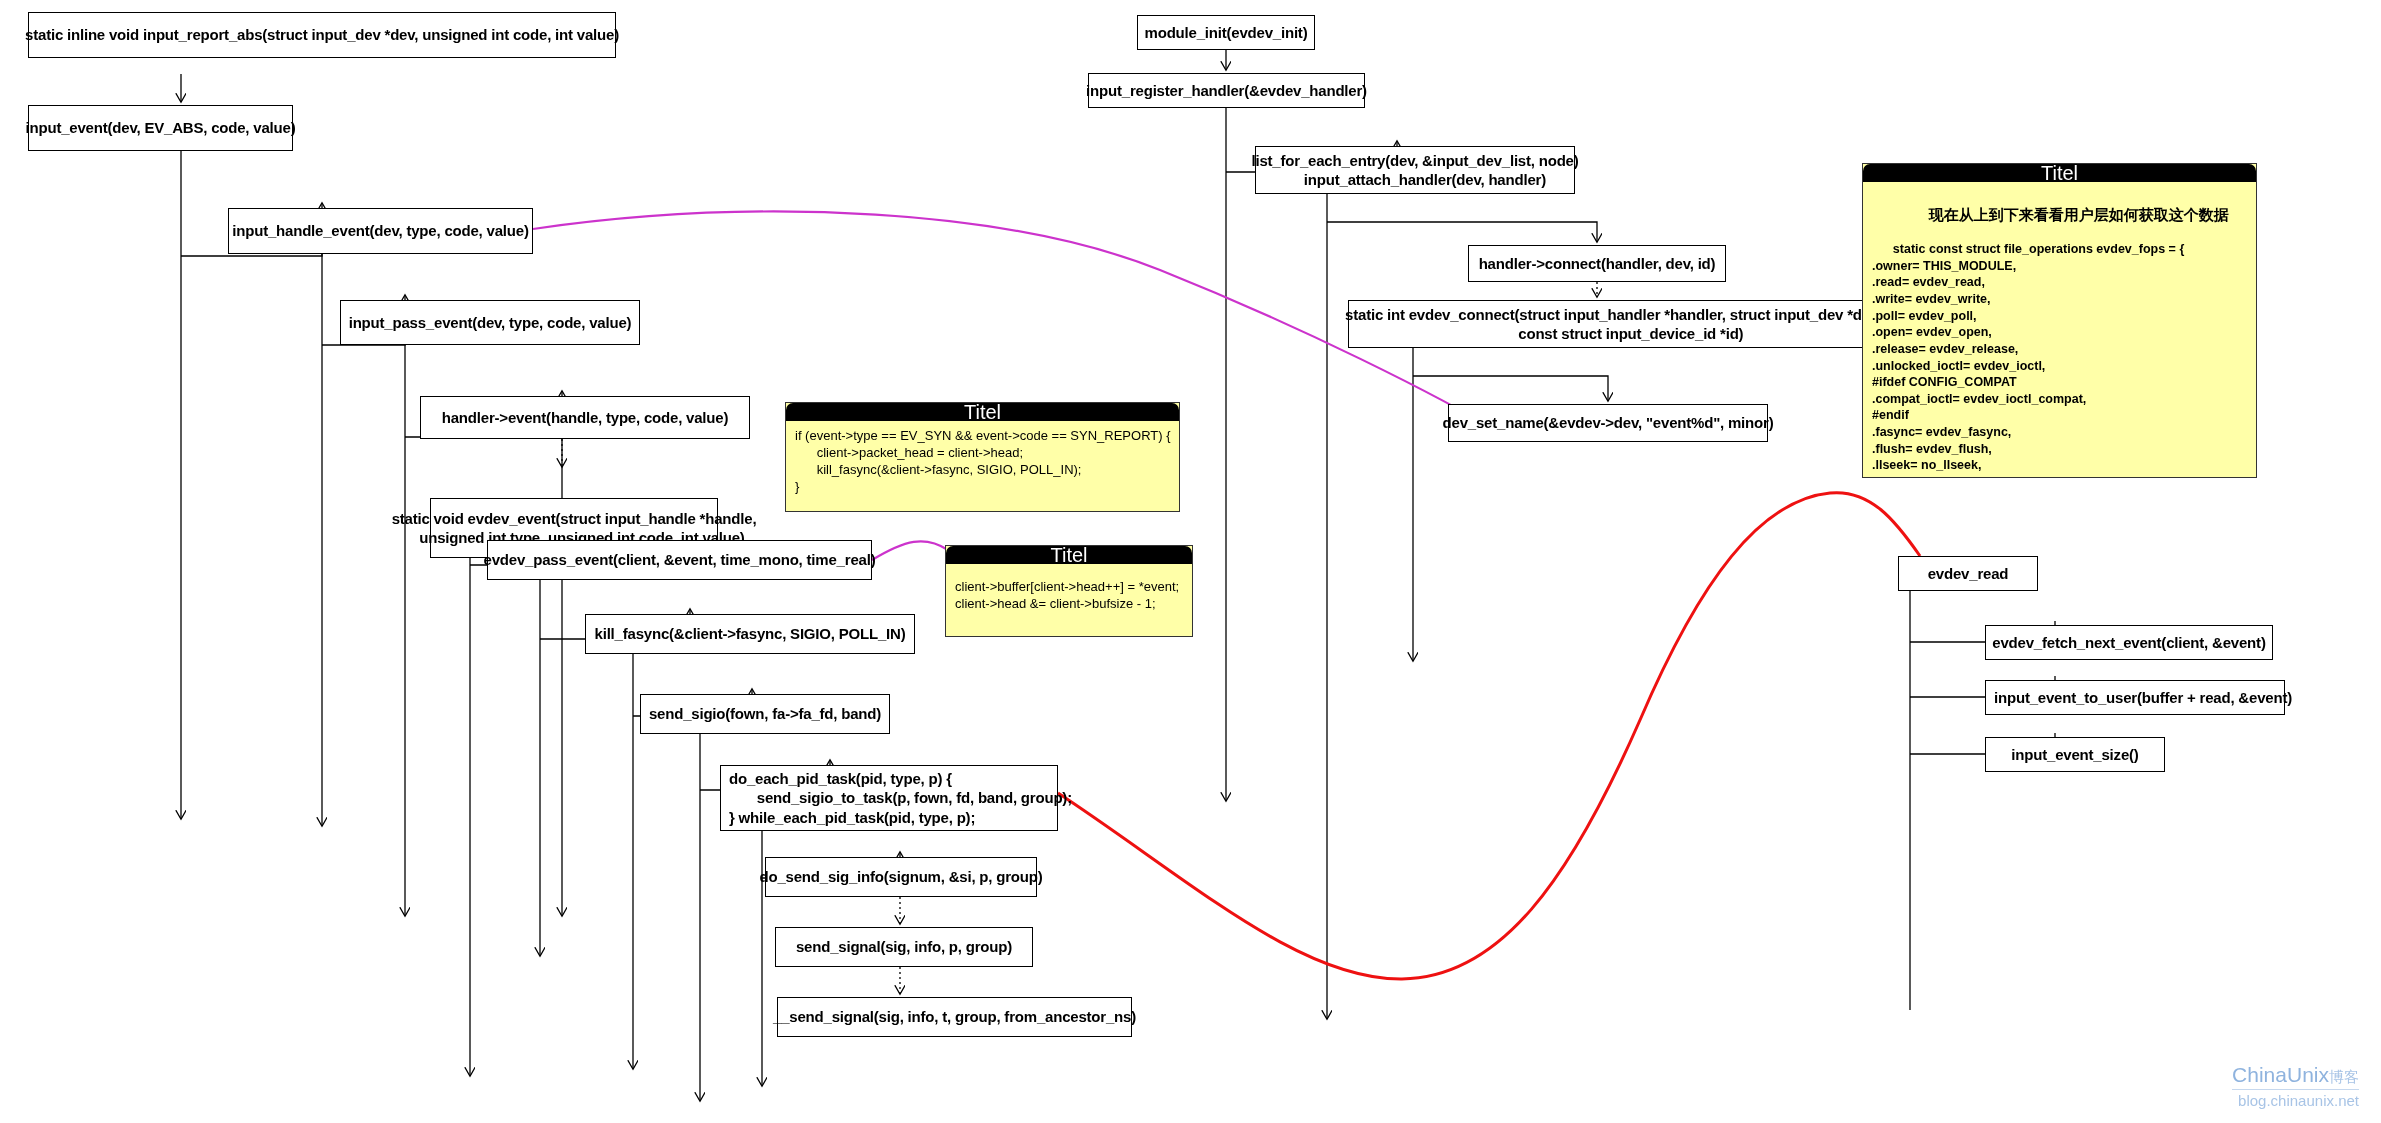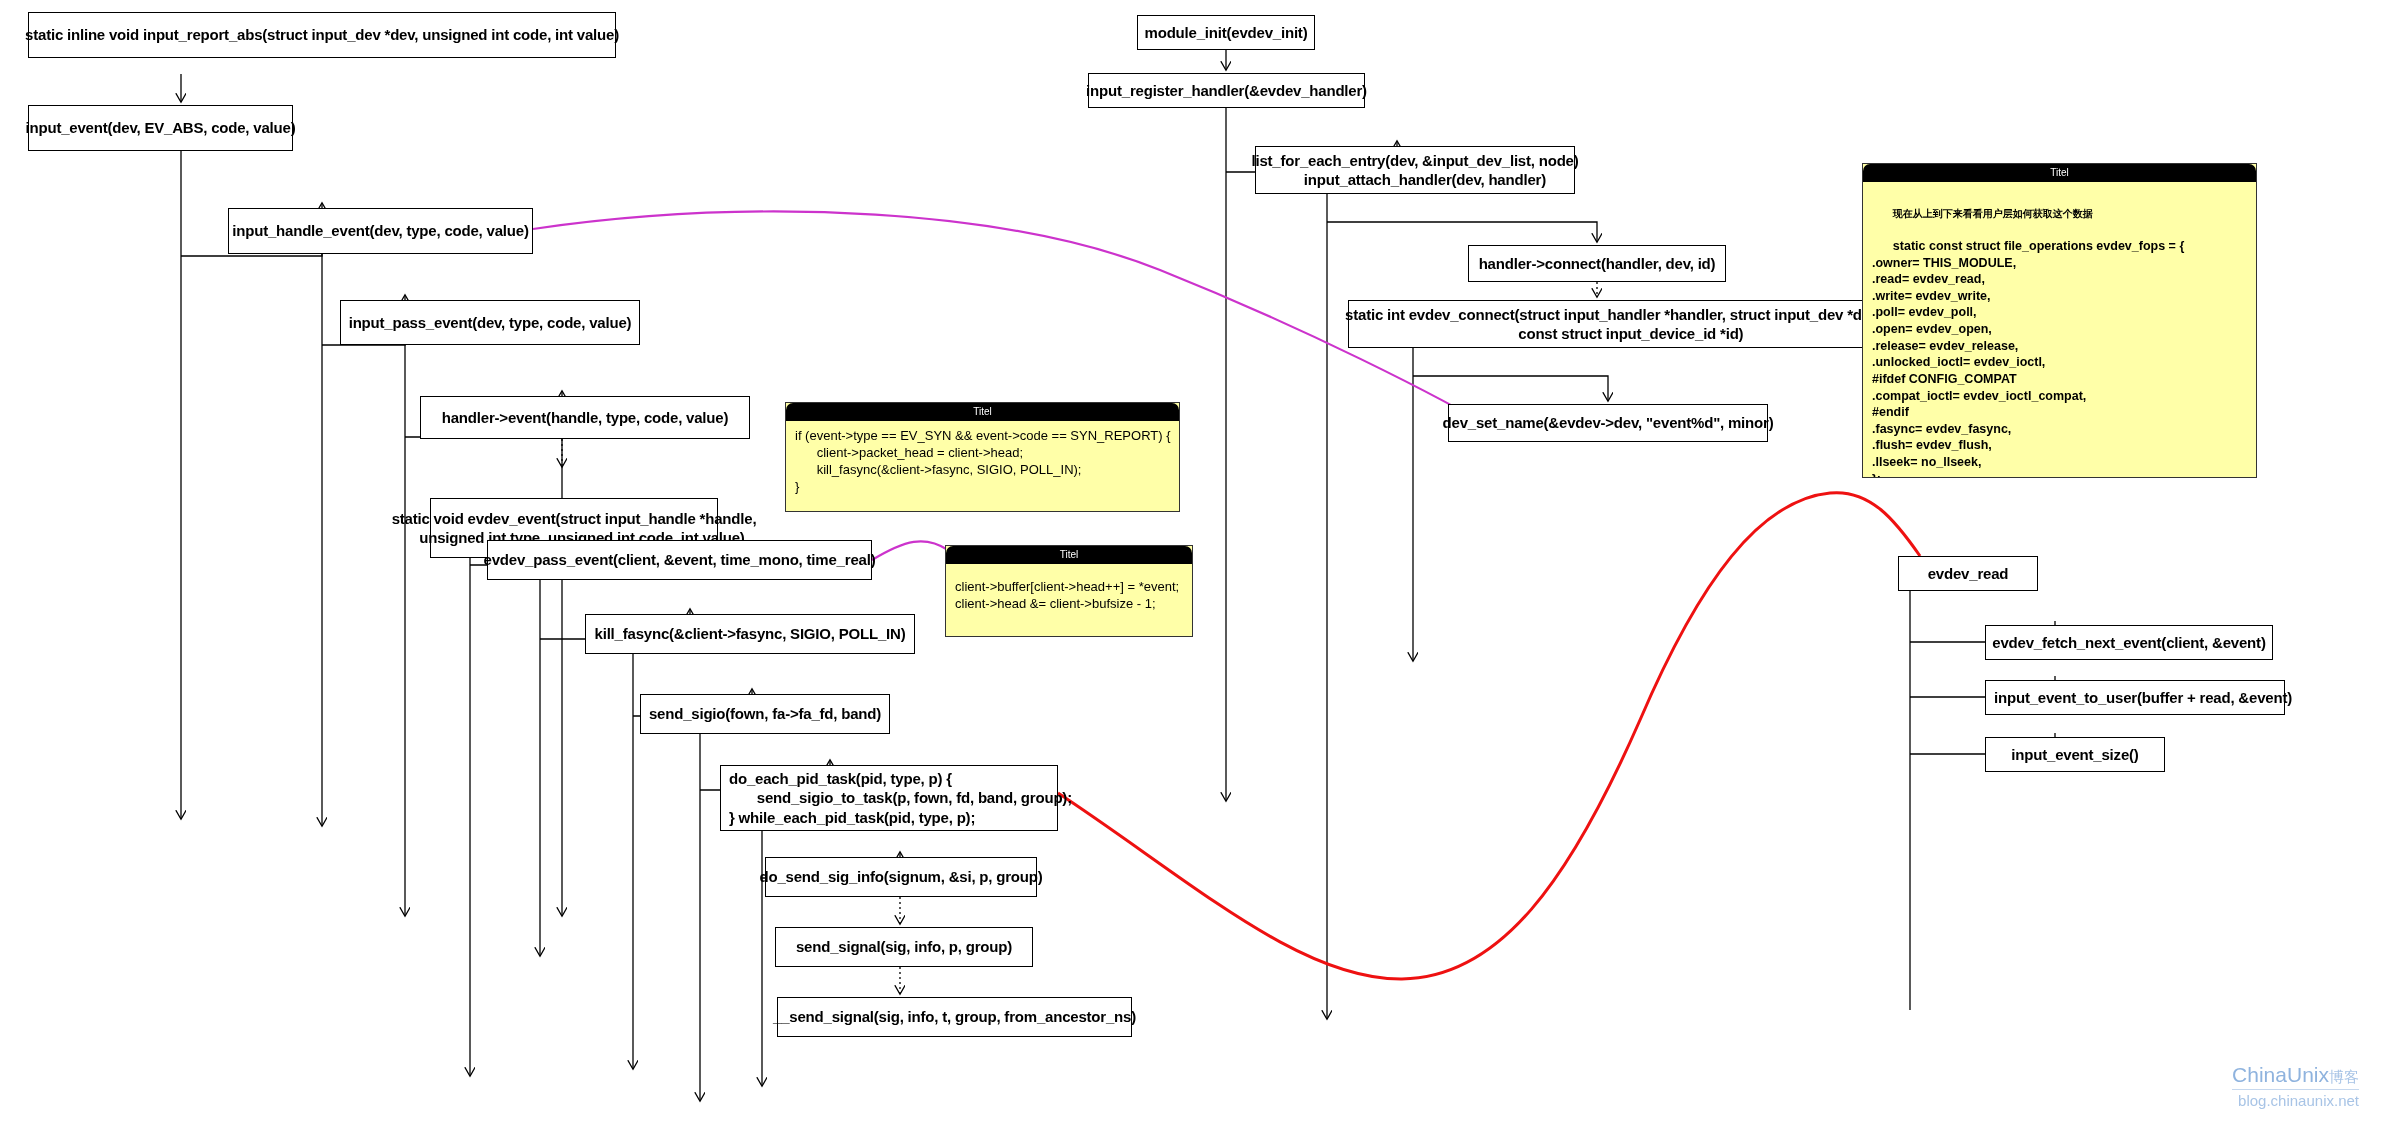--- a/index.html
+++ b/index.html
@@ -50,21 +50,21 @@
   .note {
     position: absolute;
     box-sizing: border-box;
     border: 1px solid #333333;
     background: #ffffa8;
     overflow: hidden;
   }
   .note-title {
     background: #000000;
     color: #ffffff;
-    font-size: 10px;
+    font-size: 20px;
     text-align: center;
     line-height: 18px;
     height: 18px;
     border-top-left-radius: 7px;
     border-top-right-radius: 7px;
     font-weight: normal;
   }
   .note-body {
     padding: 6px 8px 6px 9px;
     font-size: 13px;
@@ -73,21 +73,22 @@
     white-space: pre;
     font-weight: normal;
   }
   .note-body.bold {
     font-weight: bold;
     font-size: 12.5px;
     line-height: 1.33;
   }
   .note-body .cn {
     font-weight: bold;
-    font-size: 10px;
+    font-size: 15px;
+    margin-left: 36px;
   }
   
   #watermark {
     position: absolute;
     right: 22px;
     bottom: 14px;
     text-align: right;
     line-height: 1.15;
     user-select: none;
   }

